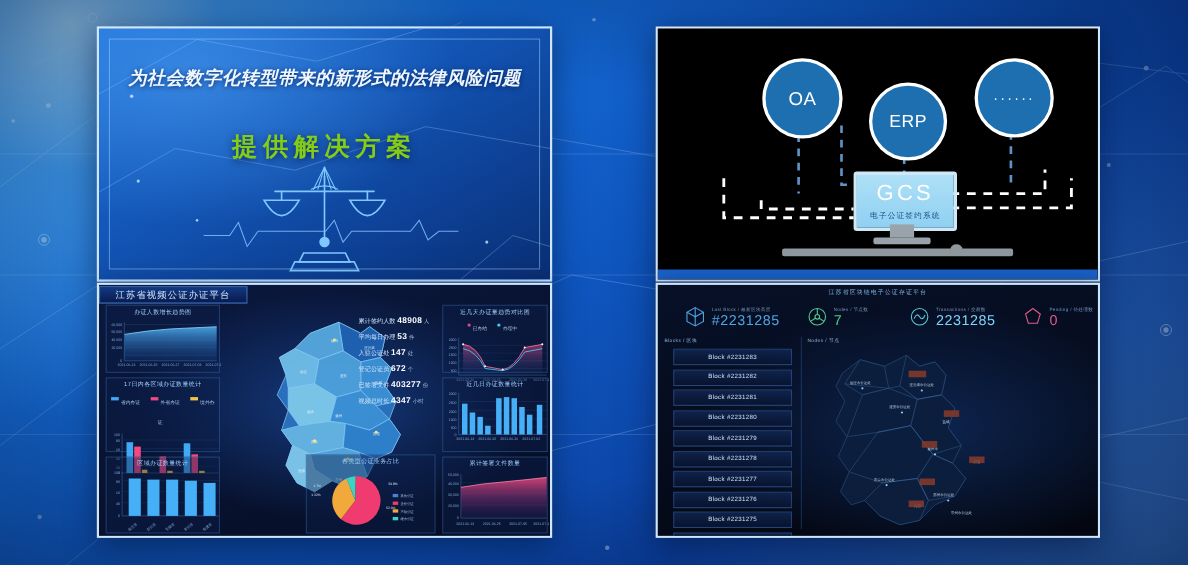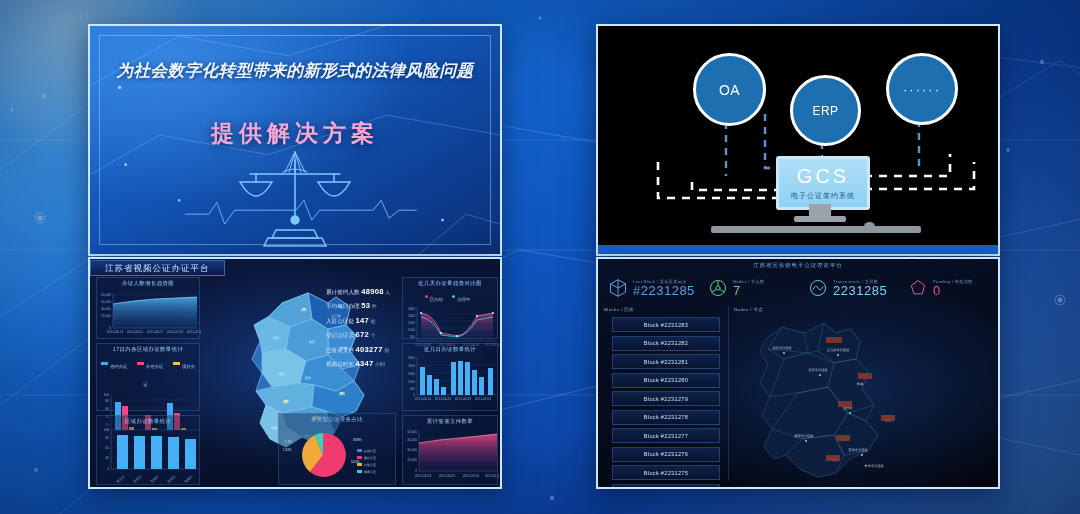--- a/index.html
+++ b/index.html
@@ -33,31 +33,31 @@
   .tp-bg{position:absolute;inset:0;
     background:
       radial-gradient(ellipse at 20% 18%, rgba(90,175,255,.45) 0%, rgba(20,90,200,0) 52%),
       linear-gradient(150deg,#1d6fd6 0%,#1357b8 40%,#0d3f93 75%,#0a2f74 100%);}
   .tp-frame{position:absolute;left:9px;top:9px;right:9px;bottom:9px;
     border:1px solid rgba(150,205,255,.5);}
   .tp-line1{position:absolute;left:0;right:0;top:34px;text-align:center;
     color:#eef6ff;font-size:16.5px;font-weight:bold;letter-spacing:.5px;
     text-shadow:0 1px 5px rgba(0,30,90,.85);font-style:italic;}
   .tp-line2{position:absolute;left:0;right:0;top:92px;text-align:center;
-    color:#f9a8d4;font-size:23px;font-weight:bold;letter-spacing:5px;
+    color:#84cc16;font-size:23px;font-weight:bold;letter-spacing:5px;
     text-shadow:0 2px 8px rgba(0,30,90,.9);}
   .tp-scale{position:absolute;left:50%;top:122px;transform:translateX(-50%);}
 
   
   .dg-wrap{position:absolute;inset:0;background:#000;}
   .node{position:absolute;border-radius:50%;background:#1e6fb0;
     border:3px solid #ffffff;display:flex;align-items:center;justify-content:center;
-    color:#ffffff;font-size:14px;letter-spacing:.5px;}
+    color:#ffffff;font-size:17px;letter-spacing:.5px;}
   #node-oa{left:95px;top:27px;width:67px;height:67px;}
-  #node-erp{left:192px;top:49px;width:65px;height:65px;font-size:12px;}
+  #node-erp{left:192px;top:49px;width:65px;height:65px;font-size:16px;}
   #node-dots{left:288px;top:27px;width:66px;height:66px;font-size:13px;letter-spacing:2px;}
   .monitor{position:absolute;left:178px;top:130px;width:88px;height:48px;
     background:linear-gradient(180deg,#aee0f7 0%,#8fd0f2 100%);
     border:3px solid #cfe8f8;border-radius:3px;
     display:flex;flex-direction:column;align-items:center;justify-content:center;}
   .gcs{color:#ffffff;font-size:20px;font-weight:normal;letter-spacing:3px;line-height:1;}
   .gcs-sub{color:#1b4f86;font-size:7px;margin-top:5px;letter-spacing:1px;}
   .mon-neck{position:absolute;left:211px;top:178px;width:22px;height:12px;background:#9aa3ab;}
   .mon-base{position:absolute;left:196px;top:190px;width:52px;height:6px;background:#9aa3ab;border-radius:2px;}
   .keyboard{position:absolute;left:113px;top:200px;width:210px;height:7px;background:#8f979f;border-radius:2px;}
@@ -84,21 +84,21 @@
   .legend-txt{color:#a8c6e8;font-size:4.4px;margin-right:5px;}
 
   
   .chain-bg{position:absolute;inset:0;
     background:
       radial-gradient(ellipse at 62% 58%, rgba(22,62,130,.5) 0%, rgba(4,9,24,0) 60%),
       linear-gradient(170deg,#071027 0%,#050b1c 60%,#03060f 100%);}
   .chain-title{position:absolute;left:0;right:0;top:3px;text-align:center;
     color:#7fb4e8;font-size:5.4px;letter-spacing:1px;}
   .chain-stats{position:absolute;left:0;right:0;top:13px;height:32px;display:flex;}
-  .cstat{flex:1;display:flex;align-items:center;gap:5px;padding-left:10px;}
+  .cstat{flex:1;display:flex;align-items:center;gap:5px;padding-left:24px;}
   .cstat .lbl{color:#6f93bb;font-size:4.2px;letter-spacing:.3px;white-space:nowrap;}
   .cstat .val{font-size:13px;letter-spacing:.5px;line-height:1.05;}
   .sec-hdr{position:absolute;color:#8fb6dd;font-size:4.4px;letter-spacing:.4px;}
   .blk{box-sizing:border-box;height:15px;margin-bottom:3.5px;
     border:1px solid rgba(70,120,190,.4);
     background:linear-gradient(180deg,rgba(16,38,82,.85),rgba(9,20,48,.85));
     display:flex;align-items:center;justify-content:center;
     color:#cfe2f8;font-size:5.6px;letter-spacing:.3px;}
   .divider{position:absolute;top:47px;bottom:6px;width:1px;background:rgba(70,120,190,.3);}
 </style>

